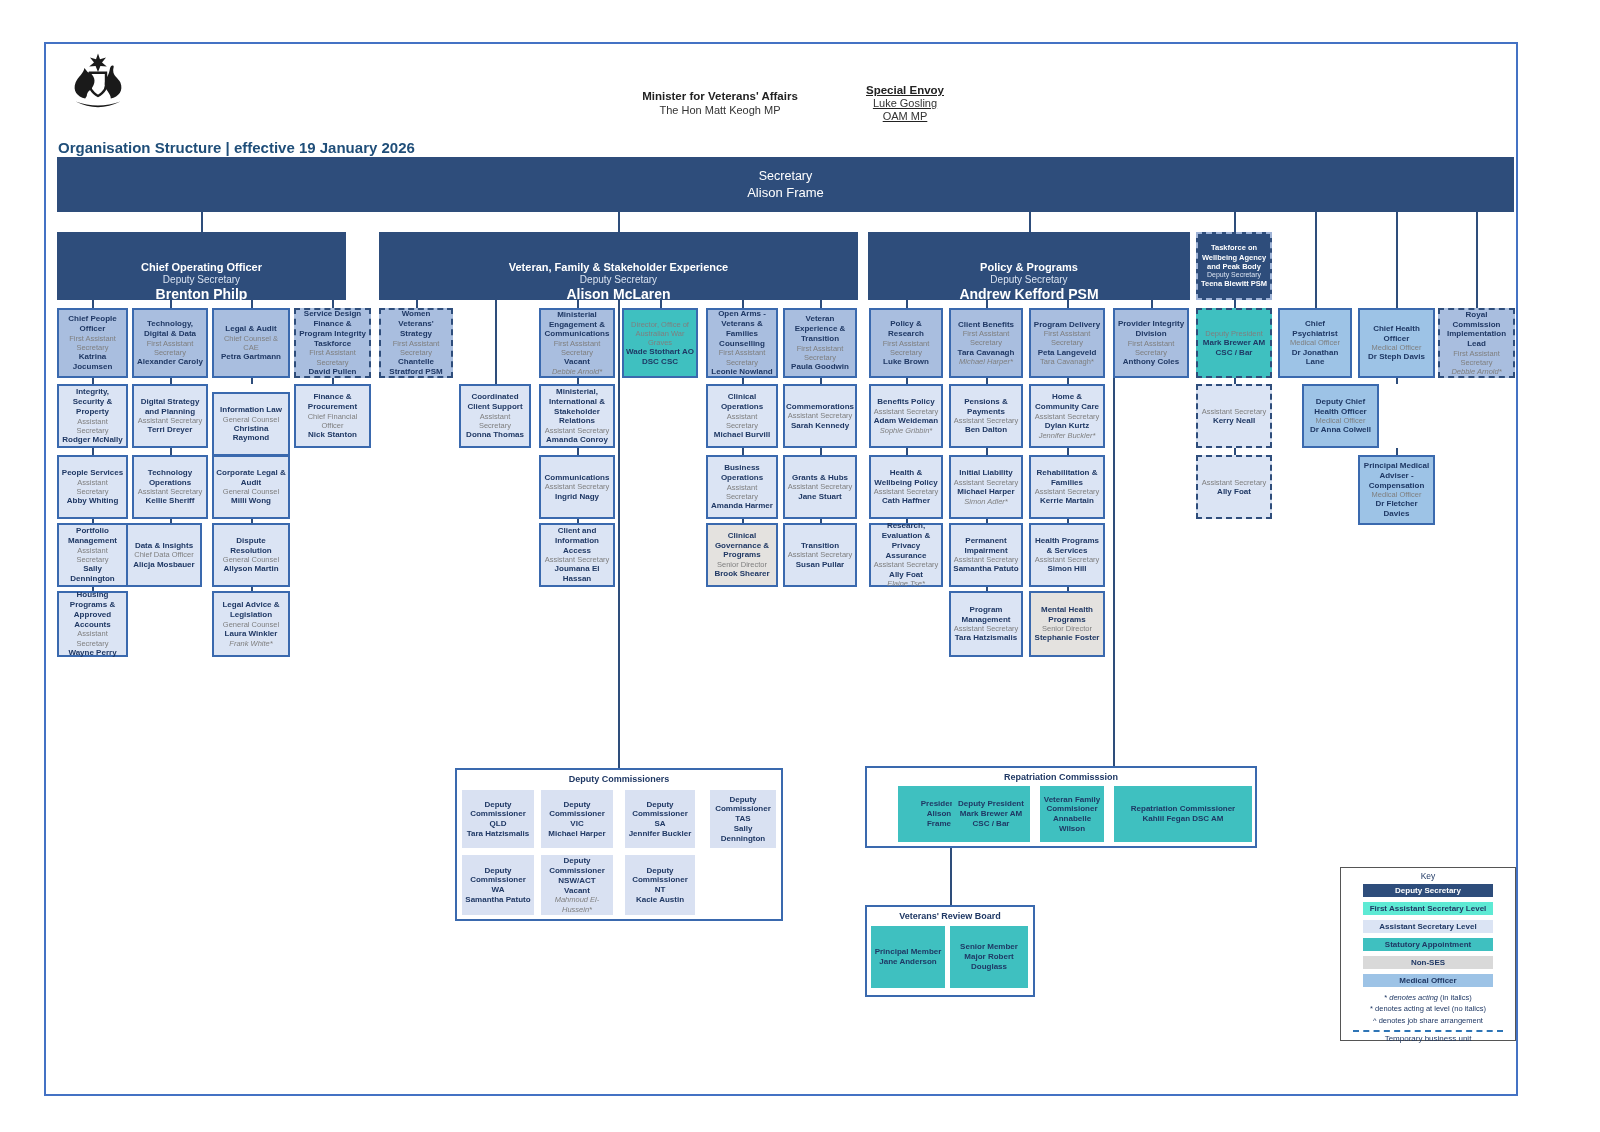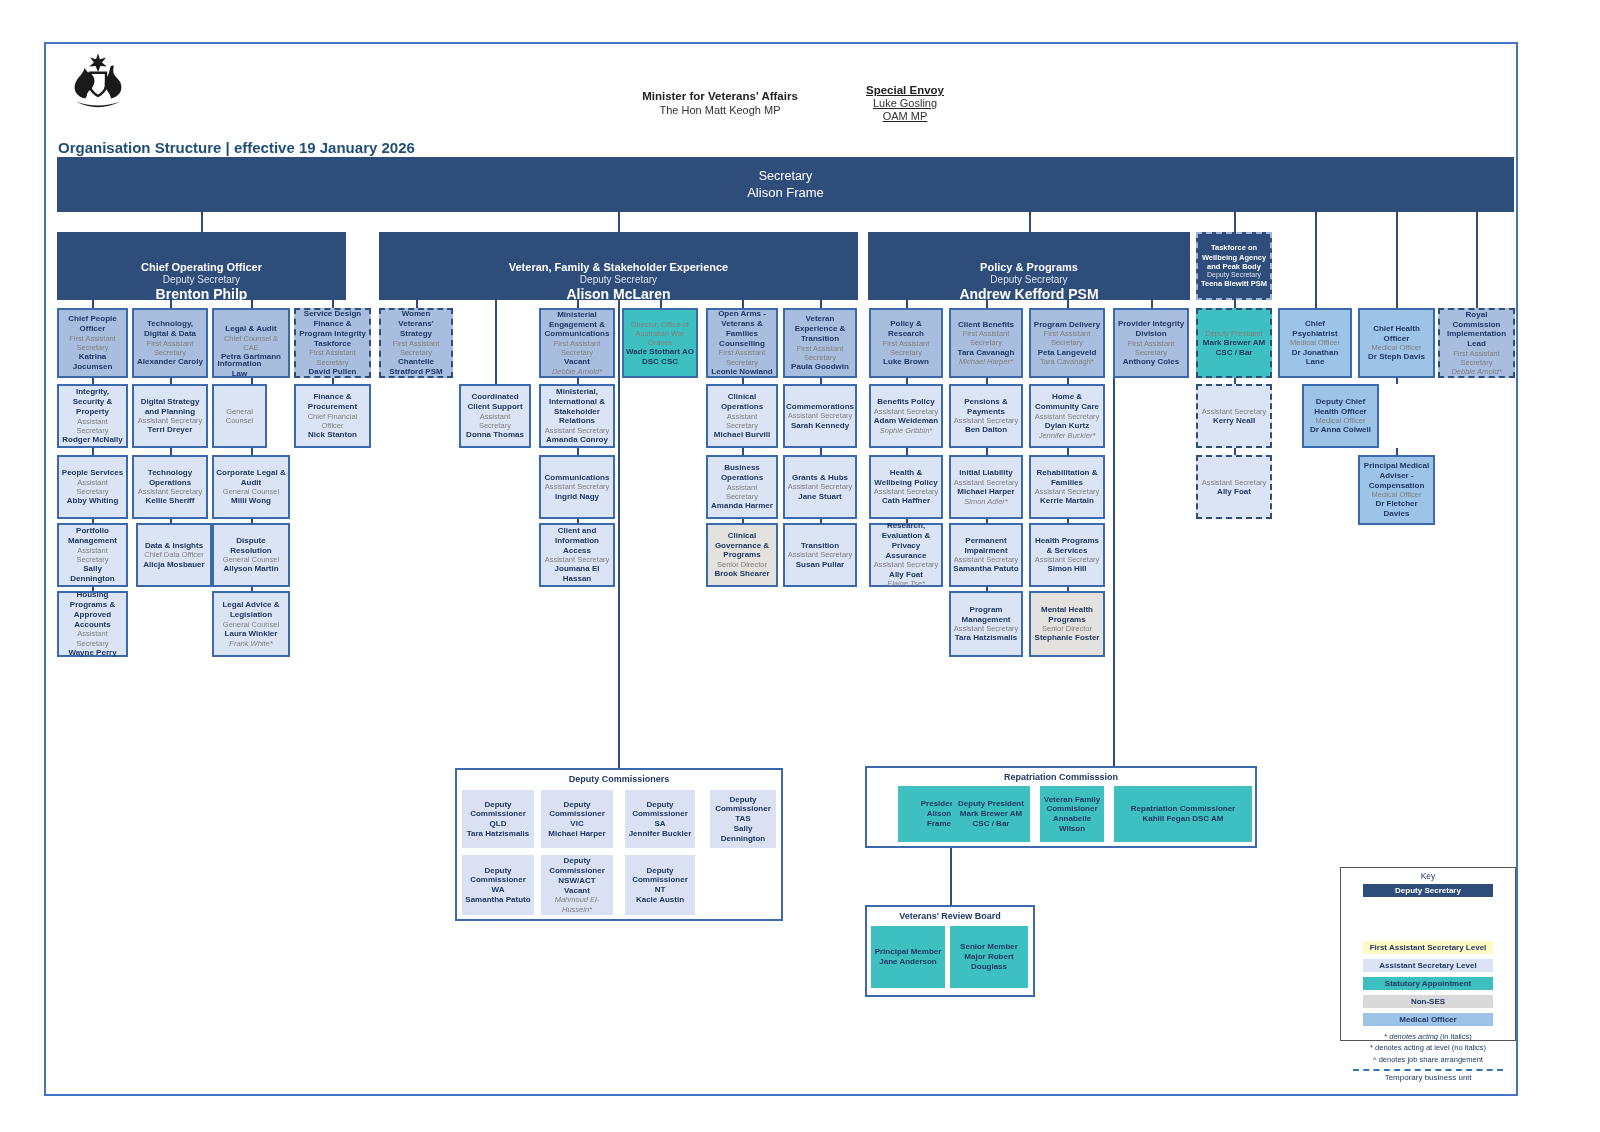--- a/index.html
+++ b/index.html
@@ -111,21 +111,21 @@
   </div>
 
   <div class="container" style="left:865px;top:905px;width:170px;height:92px">
     <div class="container-title">Veterans' Review Board</div>
   </div>
 
   <div id="key">
     <div id="key-title">Key</div>
     <div id="key-levels">
         <div class="key-row" style="background: rgb(46, 77, 123); color: rgb(255, 255, 255);">Deputy Secretary</div>
-        <div class="key-row" style="background: #fef9c3; color: rgb(31, 56, 100); margin-top: 39px;">First Assistant Secretary Level</div>
+        <div class="key-row" style="background: #5eead4; color: rgb(31, 56, 100);">First Assistant Secretary Level</div>
         <div class="key-row" style="background: rgb(219, 228, 244); color: rgb(31, 56, 100);">Assistant Secretary Level</div>
         <div class="key-row" style="background: rgb(63, 192, 192); color: rgb(31, 56, 100);">Statutory Appointment</div>
         <div class="key-row" style="background: rgb(217, 217, 217); color: rgb(31, 56, 100);">Non-SES</div>
         <div class="key-row" style="background: rgb(157, 195, 230); color: rgb(31, 56, 100);">Medical Officer</div>
       </div>
     <div class="key-notes">
       <div><span>* </span><i>denotes acting</i><span> (in italics)</span></div>
       <div>* denotes acting at level (no italics)</div>
       <div>^ denotes job share arrangement</div>
     </div>
@@ -236,21 +236,21 @@
     <div class="box s-as" style="left: 57px; top: 384px; width: 71px; height: 64px;">
       <span class="l-t">Integrity, Security &amp; Property</span>
       <span class="l-r">Assistant Secretary</span>
       <span class="l-n">Rodger McNally</span>
     </div>
     <div class="box s-as" style="left: 132px; top: 384px; width: 76px; height: 64px;">
       <span class="l-t">Digital Strategy and Planning</span>
       <span class="l-r">Assistant Secretary</span>
       <span class="l-n">Terri Dreyer</span>
     </div>
-    <div class="box s-as" style="left: 212px; top: 384px; width: 55px; height: 64px; gap: 28px;">
+    <div class="box s-as" style="left: 212px; top: 392px; width: 78px; height: 64px;">
       <span class="l-t">Information Law</span>
       <span class="l-r">General Counsel</span>
       <span class="l-n">Christina Raymond</span>
     </div>
     <div class="box s-as" style="left: 294px; top: 384px; width: 77px; height: 64px;">
       <span class="l-t">Finance &amp; Procurement</span>
       <span class="l-r">Chief Financial Officer</span>
       <span class="l-n">Nick Stanton</span>
     </div>
     <div class="box s-as" style="left: 57px; top: 455px; width: 71px; height: 64px;">
@@ -266,21 +266,21 @@
     <div class="box s-as" style="left: 212px; top: 455px; width: 78px; height: 64px;">
       <span class="l-t">Corporate Legal &amp; Audit</span>
       <span class="l-r">General Counsel</span>
       <span class="l-n">Milli Wong</span>
     </div>
     <div class="box s-as" style="left: 57px; top: 523px; width: 71px; height: 64px;">
       <span class="l-t">Portfolio Management</span>
       <span class="l-r">Assistant Secretary</span>
       <span class="l-n">Sally Dennington</span>
     </div>
-    <div class="box s-as" style="left: 136px; top: 523px; width: 76px; height: 64px;">
+    <div class="box s-as" style="left: 126px; top: 523px; width: 76px; height: 64px;">
       <span class="l-t">Data &amp; Insights</span>
       <span class="l-r">Chief Data Officer</span>
       <span class="l-n">Alicja Mosbauer</span>
     </div>
     <div class="box s-as" style="left: 212px; top: 523px; width: 78px; height: 64px;">
       <span class="l-t">Dispute Resolution</span>
       <span class="l-r">General Counsel</span>
       <span class="l-n">Allyson Martin</span>
     </div>
     <div class="box s-as" style="left: 57px; top: 591px; width: 71px; height: 66px;">

